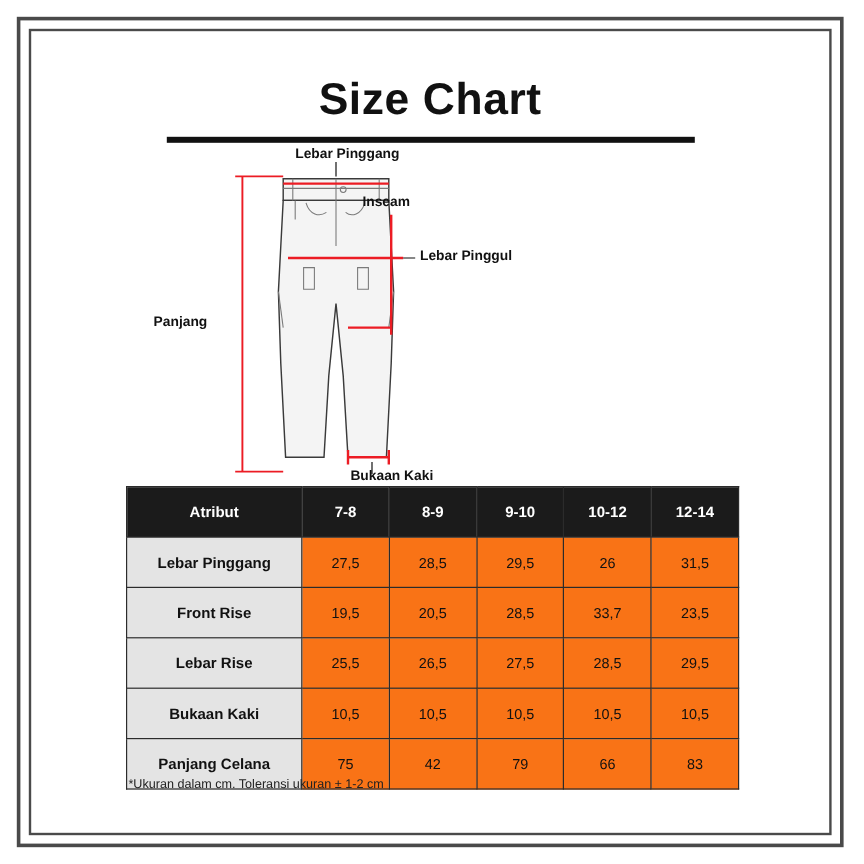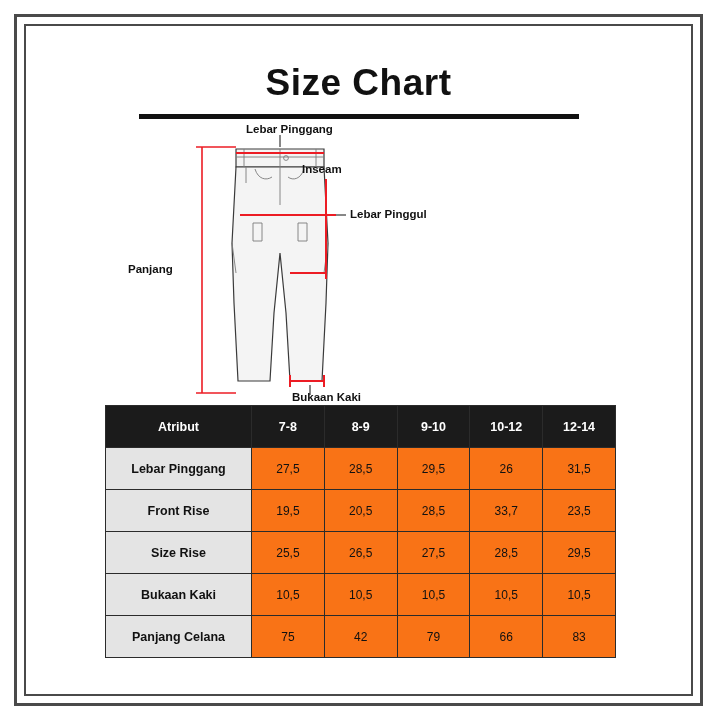--- a/index.html
+++ b/index.html
@@ -246,21 +246,21 @@
           </tr>
           <tr>
             <td class="attr">Front Rise</td>
             <td>19,5</td>
             <td>20,5</td>
             <td>28,5</td>
             <td>33,7</td>
             <td>23,5</td>
           </tr>
           <tr>
-            <td class="attr">Size Rise</td>
+            <td class="attr">Lebar Rise</td>
             <td>25,5</td>
             <td>26,5</td>
             <td>27,5</td>
             <td>28,5</td>
             <td>29,5</td>
           </tr>
           <tr>
             <td class="attr">Bukaan Kaki</td>
             <td>10,5</td>
             <td>10,5</td>
@@ -273,15 +273,16 @@
             <td>75</td>
             <td>42</td>
             <td>79</td>
             <td>66</td>
             <td>83</td>
           </tr>
         </tbody>
       </table>
     </div>
 
+    <div class="footnote">*Ukuran dalam cm. Toleransi ukuran ± 1-2 cm</div>
 
   </div>
 </div>
 
 </body></html>

